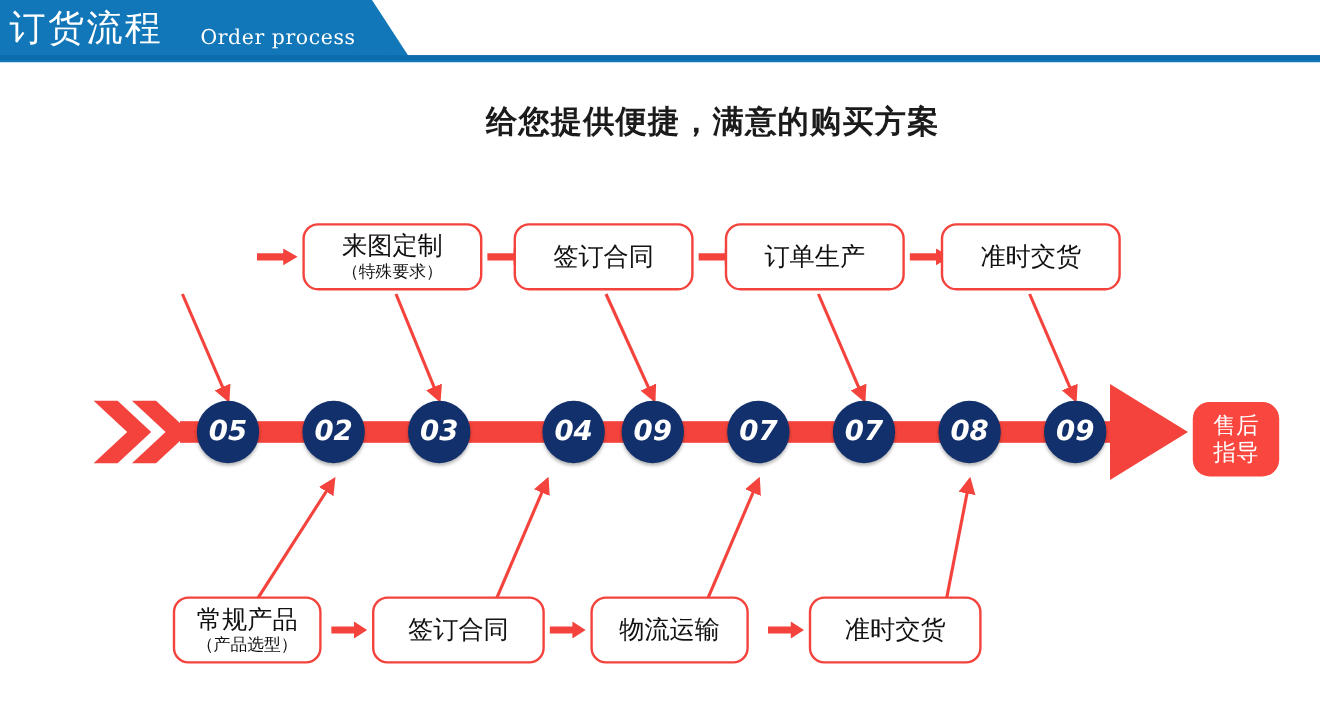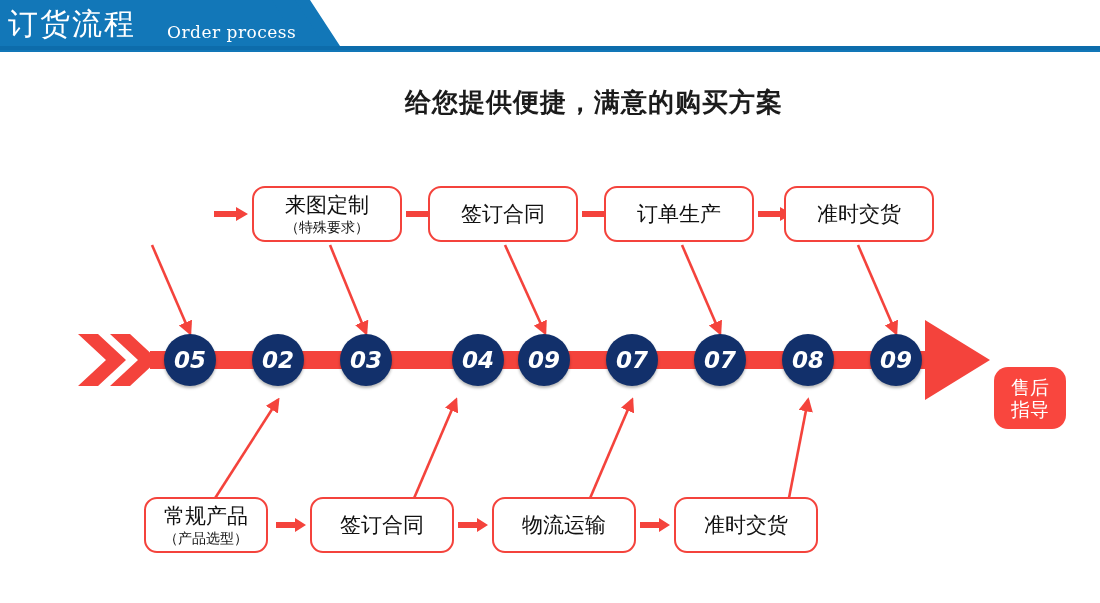--- a/index.html
+++ b/index.html
@@ -179,21 +179,21 @@
   <div class="circle" style="left:694px;top:334px;">
     <span>07</span>
     </div>
   <div class="circle" style="left:782px;top:334px;">
     <span>08</span>
     </div>
   <div class="circle" style="left:870px;top:334px;">
     <span>09</span>
     </div>
 
-  <div class="endbox" style="left:994px;top:335px;width:72px;height:62px;margin-top:32px;">
+  <div class="endbox" style="left:994px;top:335px;width:72px;height:62px;">
     <span>售后</span>
     <span>指导</span>
   </div>
 
   <div class="fbox" style="left:144px;top:497px;width:124px;height:56px;">
     <span class="l1">常规产品</span>
     <span class="l2">（产品选型）</span>
   </div>
   <div class="conn" style="left:276px;top:518px;width:32px;">
     <svg width="32" height="14" viewBox="0 0 32 14">
@@ -203,21 +203,21 @@
 
   <div class="fbox single" style="left:310px;top:497px;width:144px;height:56px;">
     <span class="l1">签订合同</span>
   </div>
   <div class="conn" style="left:458px;top:518px;width:32px;">
     <svg width="32" height="14" viewBox="0 0 32 14">
         <path d="M0,4 L19,4 L19,0 L30,7 L19,14 L19,10 L0,10 Z" fill="#f4433c"></path>
       </svg>
   </div>
 
-  <div class="fbox single" style="left:492px;top:497px;width:144px;height:56px;text-align:center;">
+  <div class="fbox single" style="left:492px;top:497px;width:132px;height:56px;text-align:center;">
     <span class="l1">物流运输</span>
   </div>
   <div class="conn" style="left:640px;top:518px;width:32px;">
     <svg width="32" height="14" viewBox="0 0 32 14">
         <path d="M0,4 L19,4 L19,0 L30,7 L19,14 L19,10 L0,10 Z" fill="#f4433c"></path>
       </svg>
   </div>
 
   <div class="fbox single" style="left:674px;top:497px;width:144px;height:56px;">
     <span class="l1">准时交货</span>

